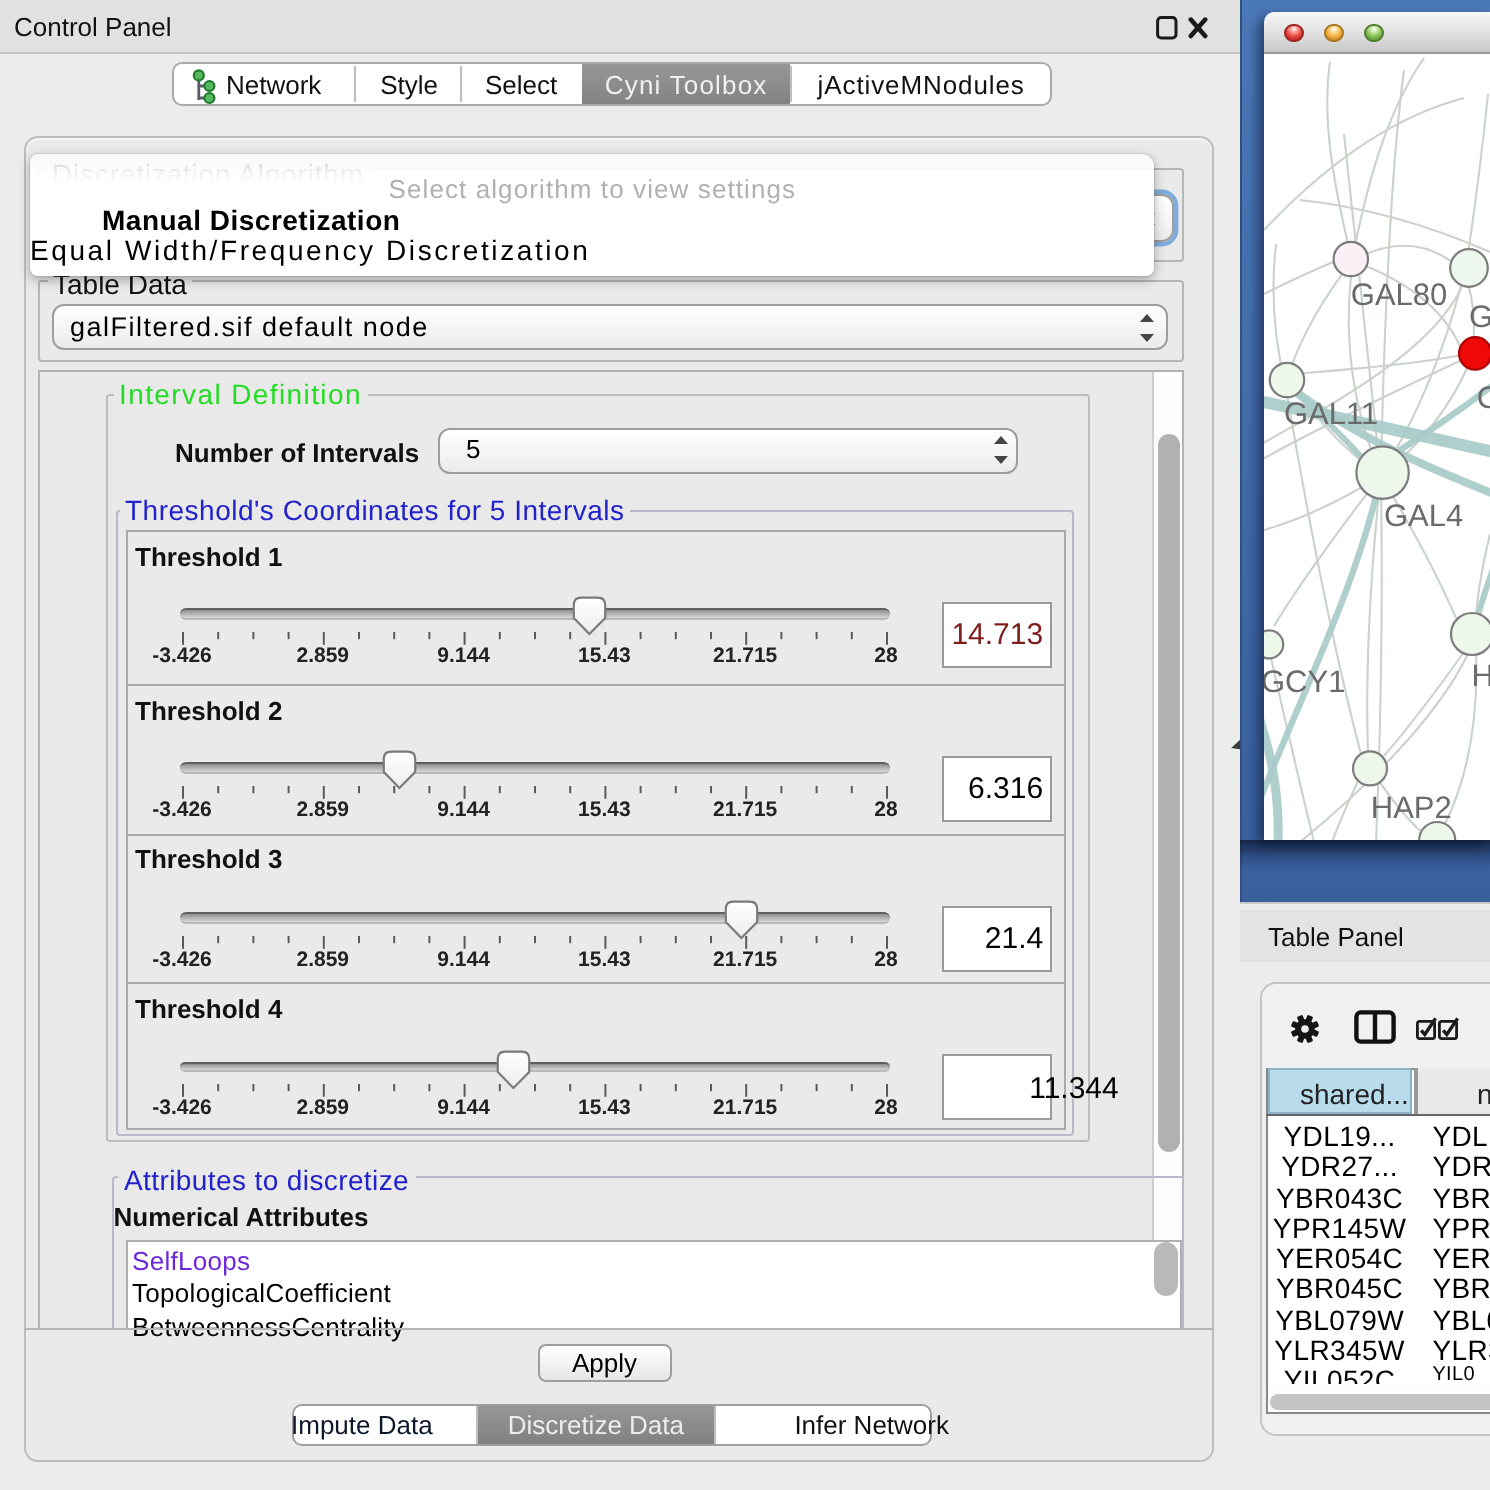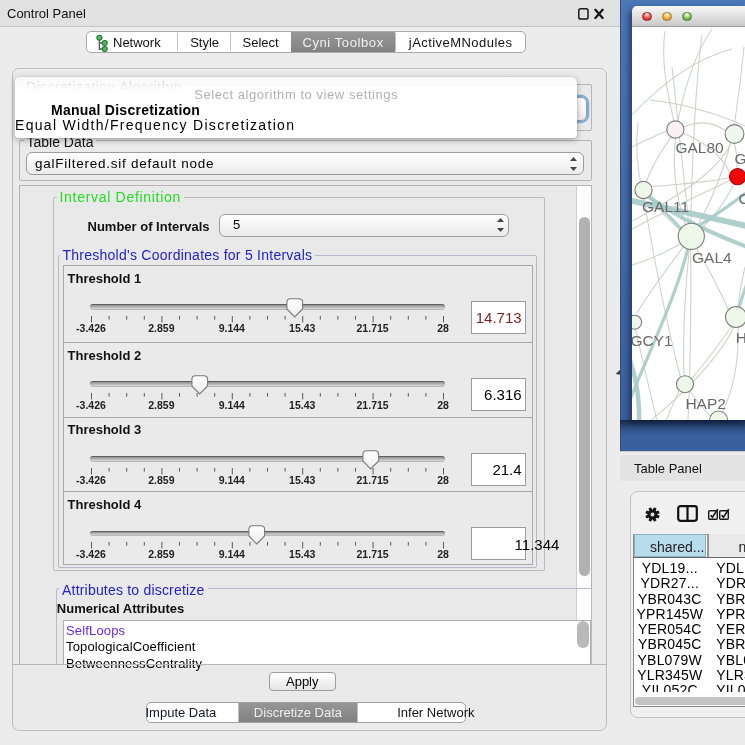--- a/index.html
+++ b/index.html
@@ -376,15 +376,15 @@
 <div class="lbl" style="left:716.2px;top:605.8px;font-size:14px;letter-spacing:0.2px;color:#000;">YPR1</div>
 <div class="lbl" style="left:633.6px;top:621.1px;width:72.4px;text-align:center;font-size:14px;letter-spacing:0.2px;color:#000;">YER054C</div>
 <div class="lbl" style="left:716.2px;top:621.1px;font-size:14px;letter-spacing:0.2px;color:#000;">YER0</div>
 <div class="lbl" style="left:633.6px;top:636.4px;width:72.4px;text-align:center;font-size:14px;letter-spacing:0.2px;color:#000;">YBR045C</div>
 <div class="lbl" style="left:716.2px;top:636.4px;font-size:14px;letter-spacing:0.2px;color:#000;">YBR0</div>
 <div class="lbl" style="left:633.6px;top:651.6px;width:72.4px;text-align:center;font-size:14px;letter-spacing:0.2px;color:#000;">YBL079W</div>
 <div class="lbl" style="left:716.2px;top:651.6px;font-size:14px;letter-spacing:0.2px;color:#000;">YBL0</div>
 <div class="lbl" style="left:633.6px;top:666.9px;width:72.4px;text-align:center;font-size:14px;letter-spacing:0.2px;color:#000;">YLR345W</div>
 <div class="lbl" style="left:716.2px;top:666.9px;font-size:14px;letter-spacing:0.2px;color:#000;">YLR3</div>
 <div class="lbl" style="left:633.6px;top:682.2px;width:72.4px;text-align:center;font-size:14px;letter-spacing:0.2px;color:#000;">YIL052C</div>
-<div class="lbl" style="left:716.2px;top:682.2px;font-size:14px;letter-spacing:0.2px;color:#000;">YIL0</div>
+<div class="lbl" style="left:716.2px;top:682.2px;font-size:10px;letter-spacing:0.2px;color:#000;">YIL0</div>
 <div class="abs" style="left:633.6px;top:691.5px;width:111.5px;height:15px;background:#fdfdfd;"></div>
 <div class="abs" style="left:634.5px;top:697px;width:120px;height:8px;background:#c4c4c4;border-radius:4px;"></div>
 <div class="abs" style="left:633.1px;top:706.3px;width:112px;height:1px;background:#888;"></div>
 </body></html>

